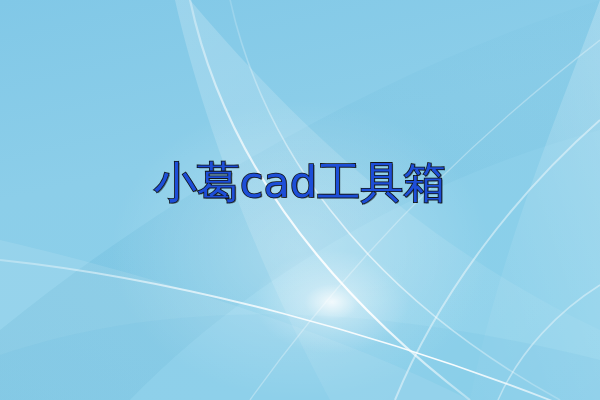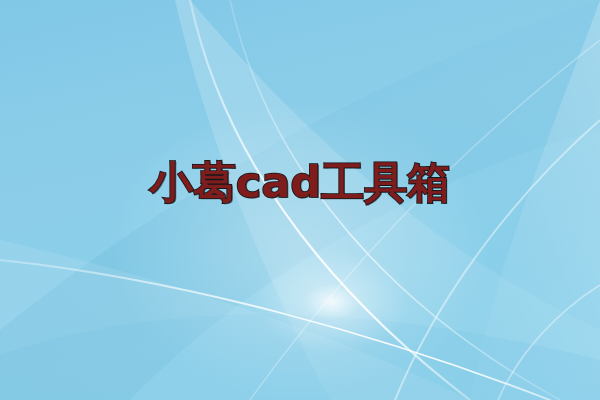--- a/index.html
+++ b/index.html
@@ -38,23 +38,23 @@
 
   .slide-title {
     position: absolute;
     left: 0;
     right: 0;
     top: 158px;
     text-align: center;
     font-family: "DejaVu Sans", "Liberation Sans", sans-serif;
     font-size: 43px;
     line-height: 48px;
-    font-weight: 700;
+    font-weight: 400;
     letter-spacing: 0px;
-    color: #7f1d1d;
+    color: #1d4ed8;
     white-space: nowrap;
     -webkit-text-stroke: 1.6px #14181c;
     paint-order: stroke fill;
     text-shadow:
        1.3px 1.3px 0 rgba(20,24,28,0.55),
        0 0 1px rgba(20,24,28,0.85);
   }
 </style>
 </head>
 <body>

